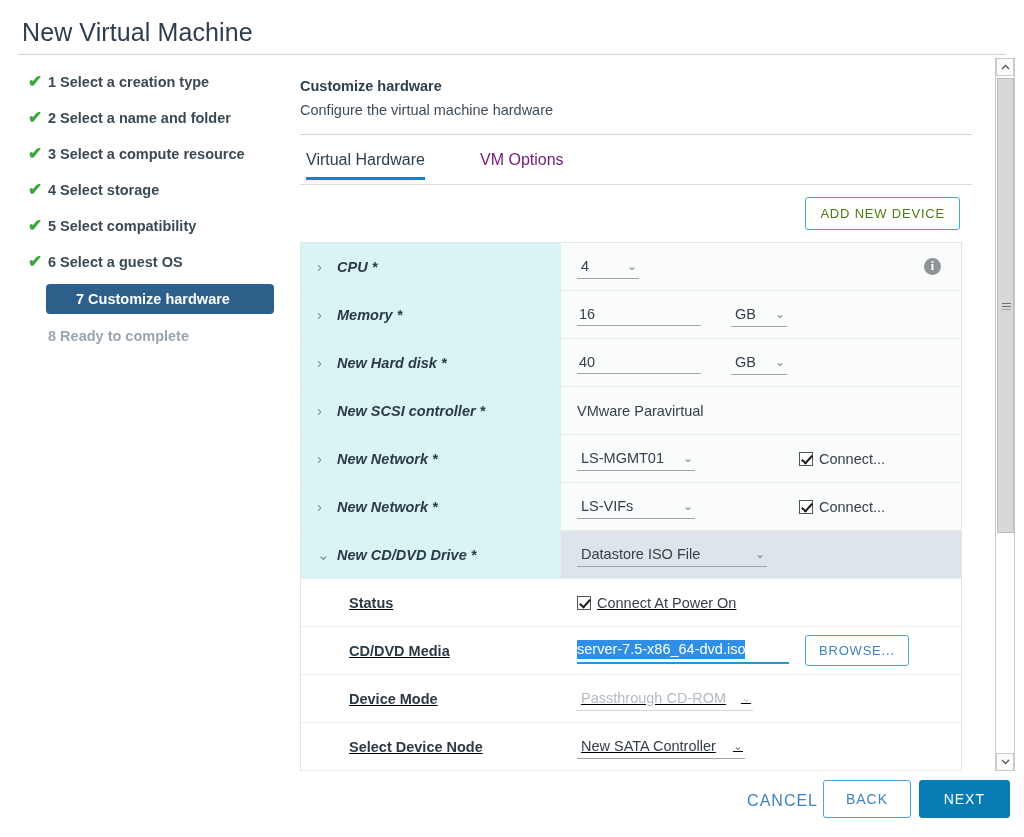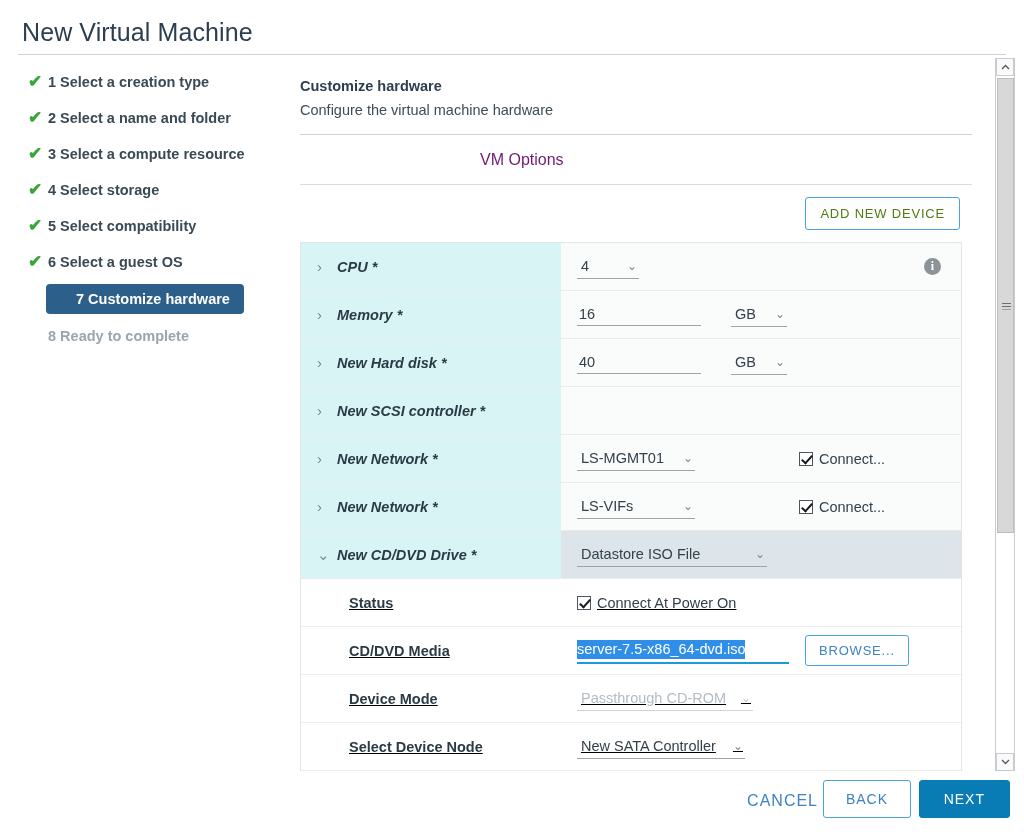--- a/index.html
+++ b/index.html
@@ -61,21 +61,21 @@
     line-height: 14px;
     font-weight: bold;
   }
   .step.active {
     background: #2d5f8b;
     color: #ffffff;
     border-radius: 4px;
     padding-left: 30px;
     height: 30px;
     margin-left: 28px;
-    width: 198px;
+    width: 228px;
   }
   .step.pending {
     color: #9aa5ad;
   }
 
   
   .content {
     position: absolute;
     left: 300px; top: 60px;
     width: 688px;
@@ -425,20 +425,21 @@
       </div>
     </div>
 
   <div class="content">
     <div class="content-title">Customize hardware</div>
     <div class="content-sub">Configure the virtual machine hardware</div>
     <div class="content-rule"></div>
 
     <div class="tabs" id="tabbar">
         <div class="tab tab-1">VM Options</div>
+        <div class="tab tab-0 selected">Virtual Hardware</div>
       <div class="tabs-rule"></div>
     </div>
 
     <div class="adddev-wrap">
       <button class="btn-outline">ADD NEW DEVICE</button>
     </div>
 
     <div class="hw-table" id="hwtable">
         <div class="hw-row">
           <div class="lbl">
@@ -476,20 +477,23 @@
             <div class="sel-box" style="min-width: 56px; margin-left: 30px;">
               <span>GB</span>
               <span class="caret">⌄</span>
             </div>
           </div>
         </div>
         <div class="hw-row">
           <div class="lbl">
             <span class="chev">›</span>
             <span>New SCSI controller *</span>
+          </div>
+          <div class="val">
+            <span class="plain-val">VMware Paravirtual</span>
           </div>
         </div>
         <div class="hw-row">
           <div class="lbl">
             <span class="chev">›</span>
             <span>New Network *</span>
           </div>
           <div class="val">
             <div class="sel-box" style="min-width: 118px;">
               <span>LS-MGMT01</span>

